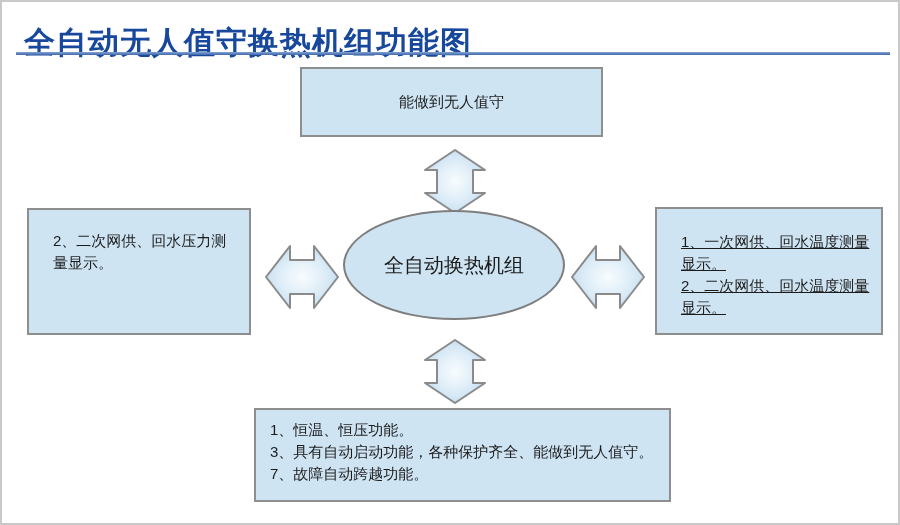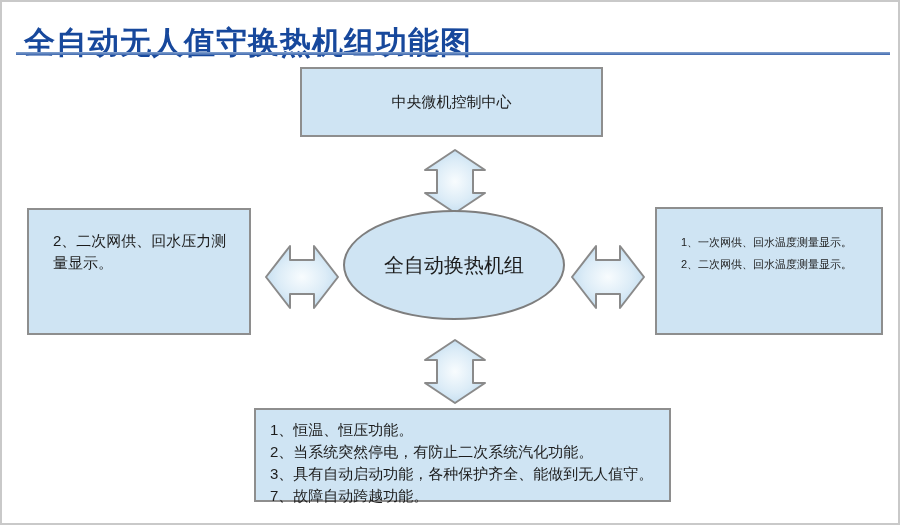--- a/index.html
+++ b/index.html
@@ -28,35 +28,35 @@
   }
   .center-text{
     display:flex;align-items:center;justify-content:center;text-align:center;
   }
   .box-top{left:298px;top:65px;width:303px;height:70px;font-size:15px;}
   .ellipse{
     left:341px;top:208px;width:222px;height:110px;
     border-radius:50%;font-size:20px;border-color:#7e7e7e;
   }
   .box-left{left:25px;top:206px;width:224px;height:127px;padding:20px 8px 0 24px;font-size:15px;line-height:22px;}
-  .box-right{left:653px;top:205px;width:228px;height:128px;padding:22px 6px 0 24px;font-size:11px;line-height:22px;}
+  .box-right{left:653px;top:205px;width:228px;height:128px;padding:22px 6px 0 24px;font-size:15px;line-height:22px;text-decoration:underline;}
   .box-bottom{left:252px;top:406px;width:417px;height:94px;padding:9px 0 0 14px;font-size:15px;line-height:22px;}
   .box-bottom .line{white-space:nowrap;}
   .arrow{position:absolute;}
 </style>
 </head>
 <body>
 
 <div class="stage">
 
   <h1 class="title">全自动无人值守换热机组功能图</h1>
   <div class="rule"></div>
 
   <div class="node box-top center-text">
-    <span>中央微机控制中心</span>
+    <span>能做到无人值守</span>
   </div>
 
   <svg class="arrow" style="left:421px;top:146px;" width="64" height="67" viewBox="0 0 64 67">
     <defs>
       <radialGradient id="gv1" cx="50%" cy="50%" r="60%">
         <stop offset="0%" stop-color="#f8fcfe"></stop>
         <stop offset="55%" stop-color="#dcecf7"></stop>
         <stop offset="100%" stop-color="#bcd9ee"></stop>
       </radialGradient>
     </defs>
@@ -104,18 +104,17 @@
         <stop offset="0%" stop-color="#f8fcfe"></stop>
         <stop offset="55%" stop-color="#dcecf7"></stop>
         <stop offset="100%" stop-color="#bcd9ee"></stop>
       </radialGradient>
     </defs>
     <polygon points="32,2 62,22 50,22 50,45 62,45 32,65 2,45 14,45 14,22 2,22" fill="url(#gv2)" stroke="#8a8a8a" stroke-width="2" stroke-linejoin="round"></polygon>
   </svg>
 
   <div class="node box-bottom">
     <div class="line">1、恒温、恒压功能。</div>
-    <div class="line">2、当系统突然停电，有防止二次系统汽化功能。</div>
     <div class="line">3、具有自动启动功能，各种保护齐全、能做到无人值守。</div>
     <div class="line">7、故障自动跨越功能。</div>
   </div>
 
 </div>
 
 </body></html>

